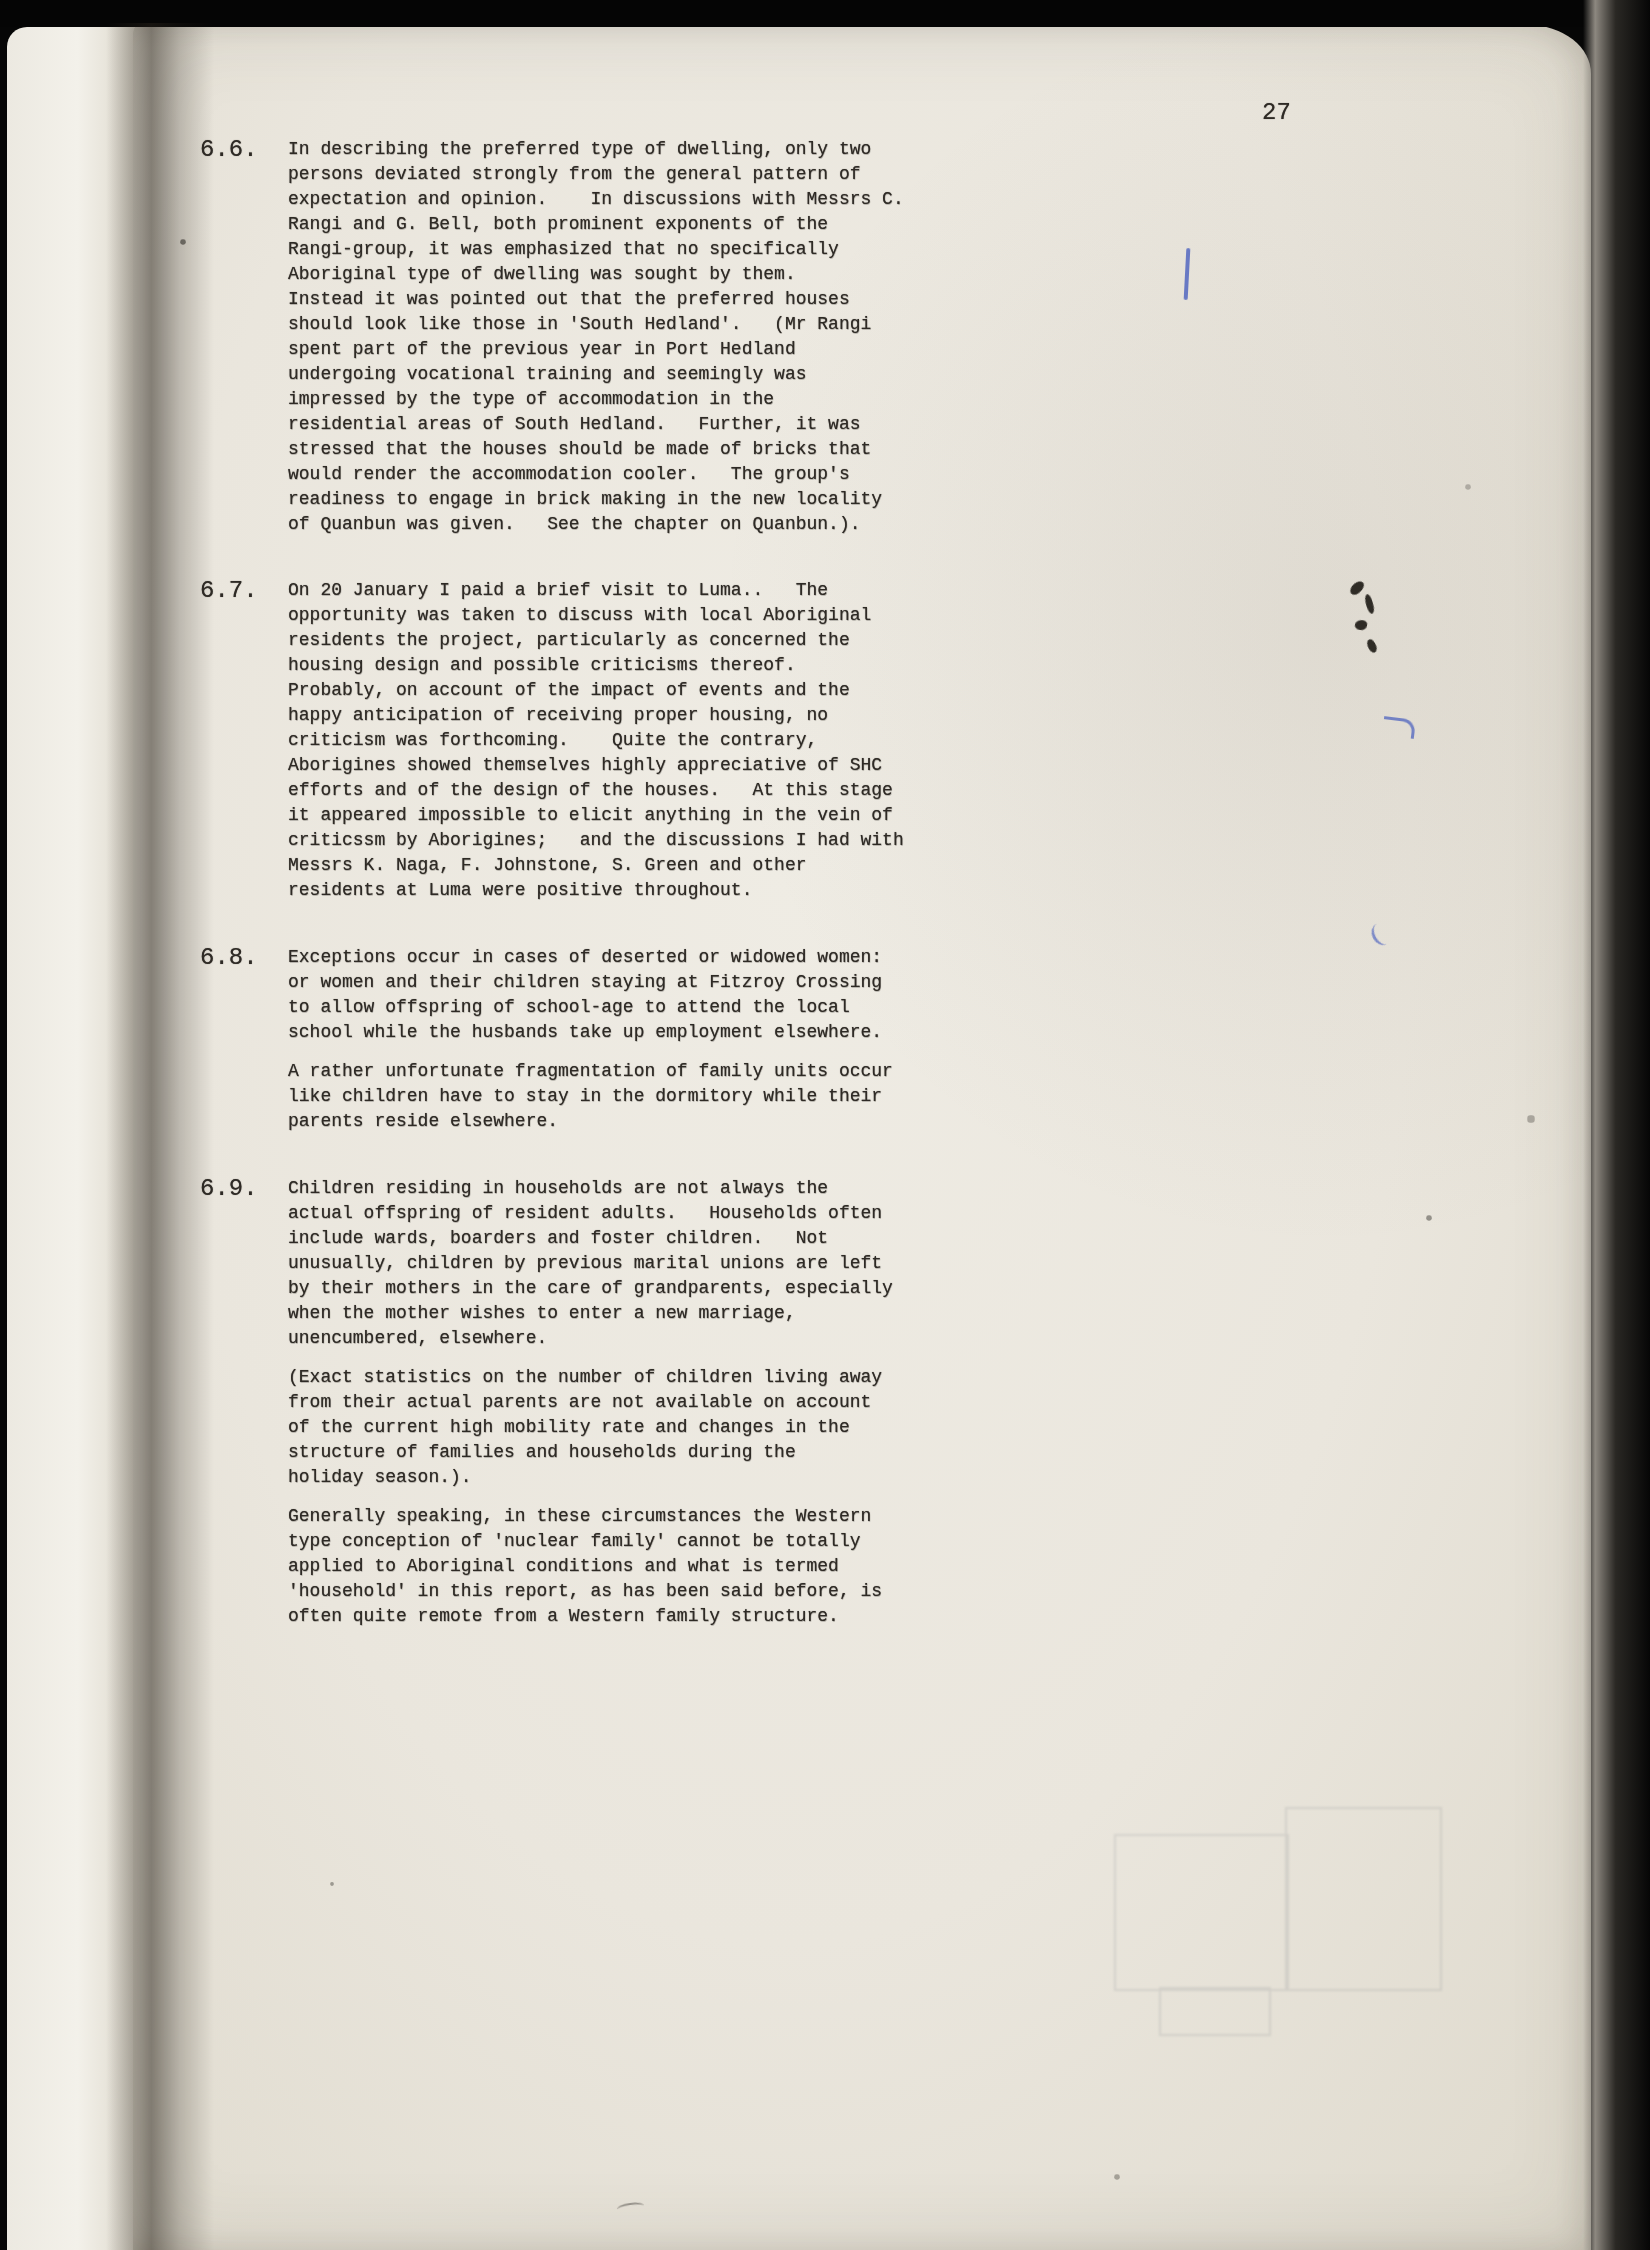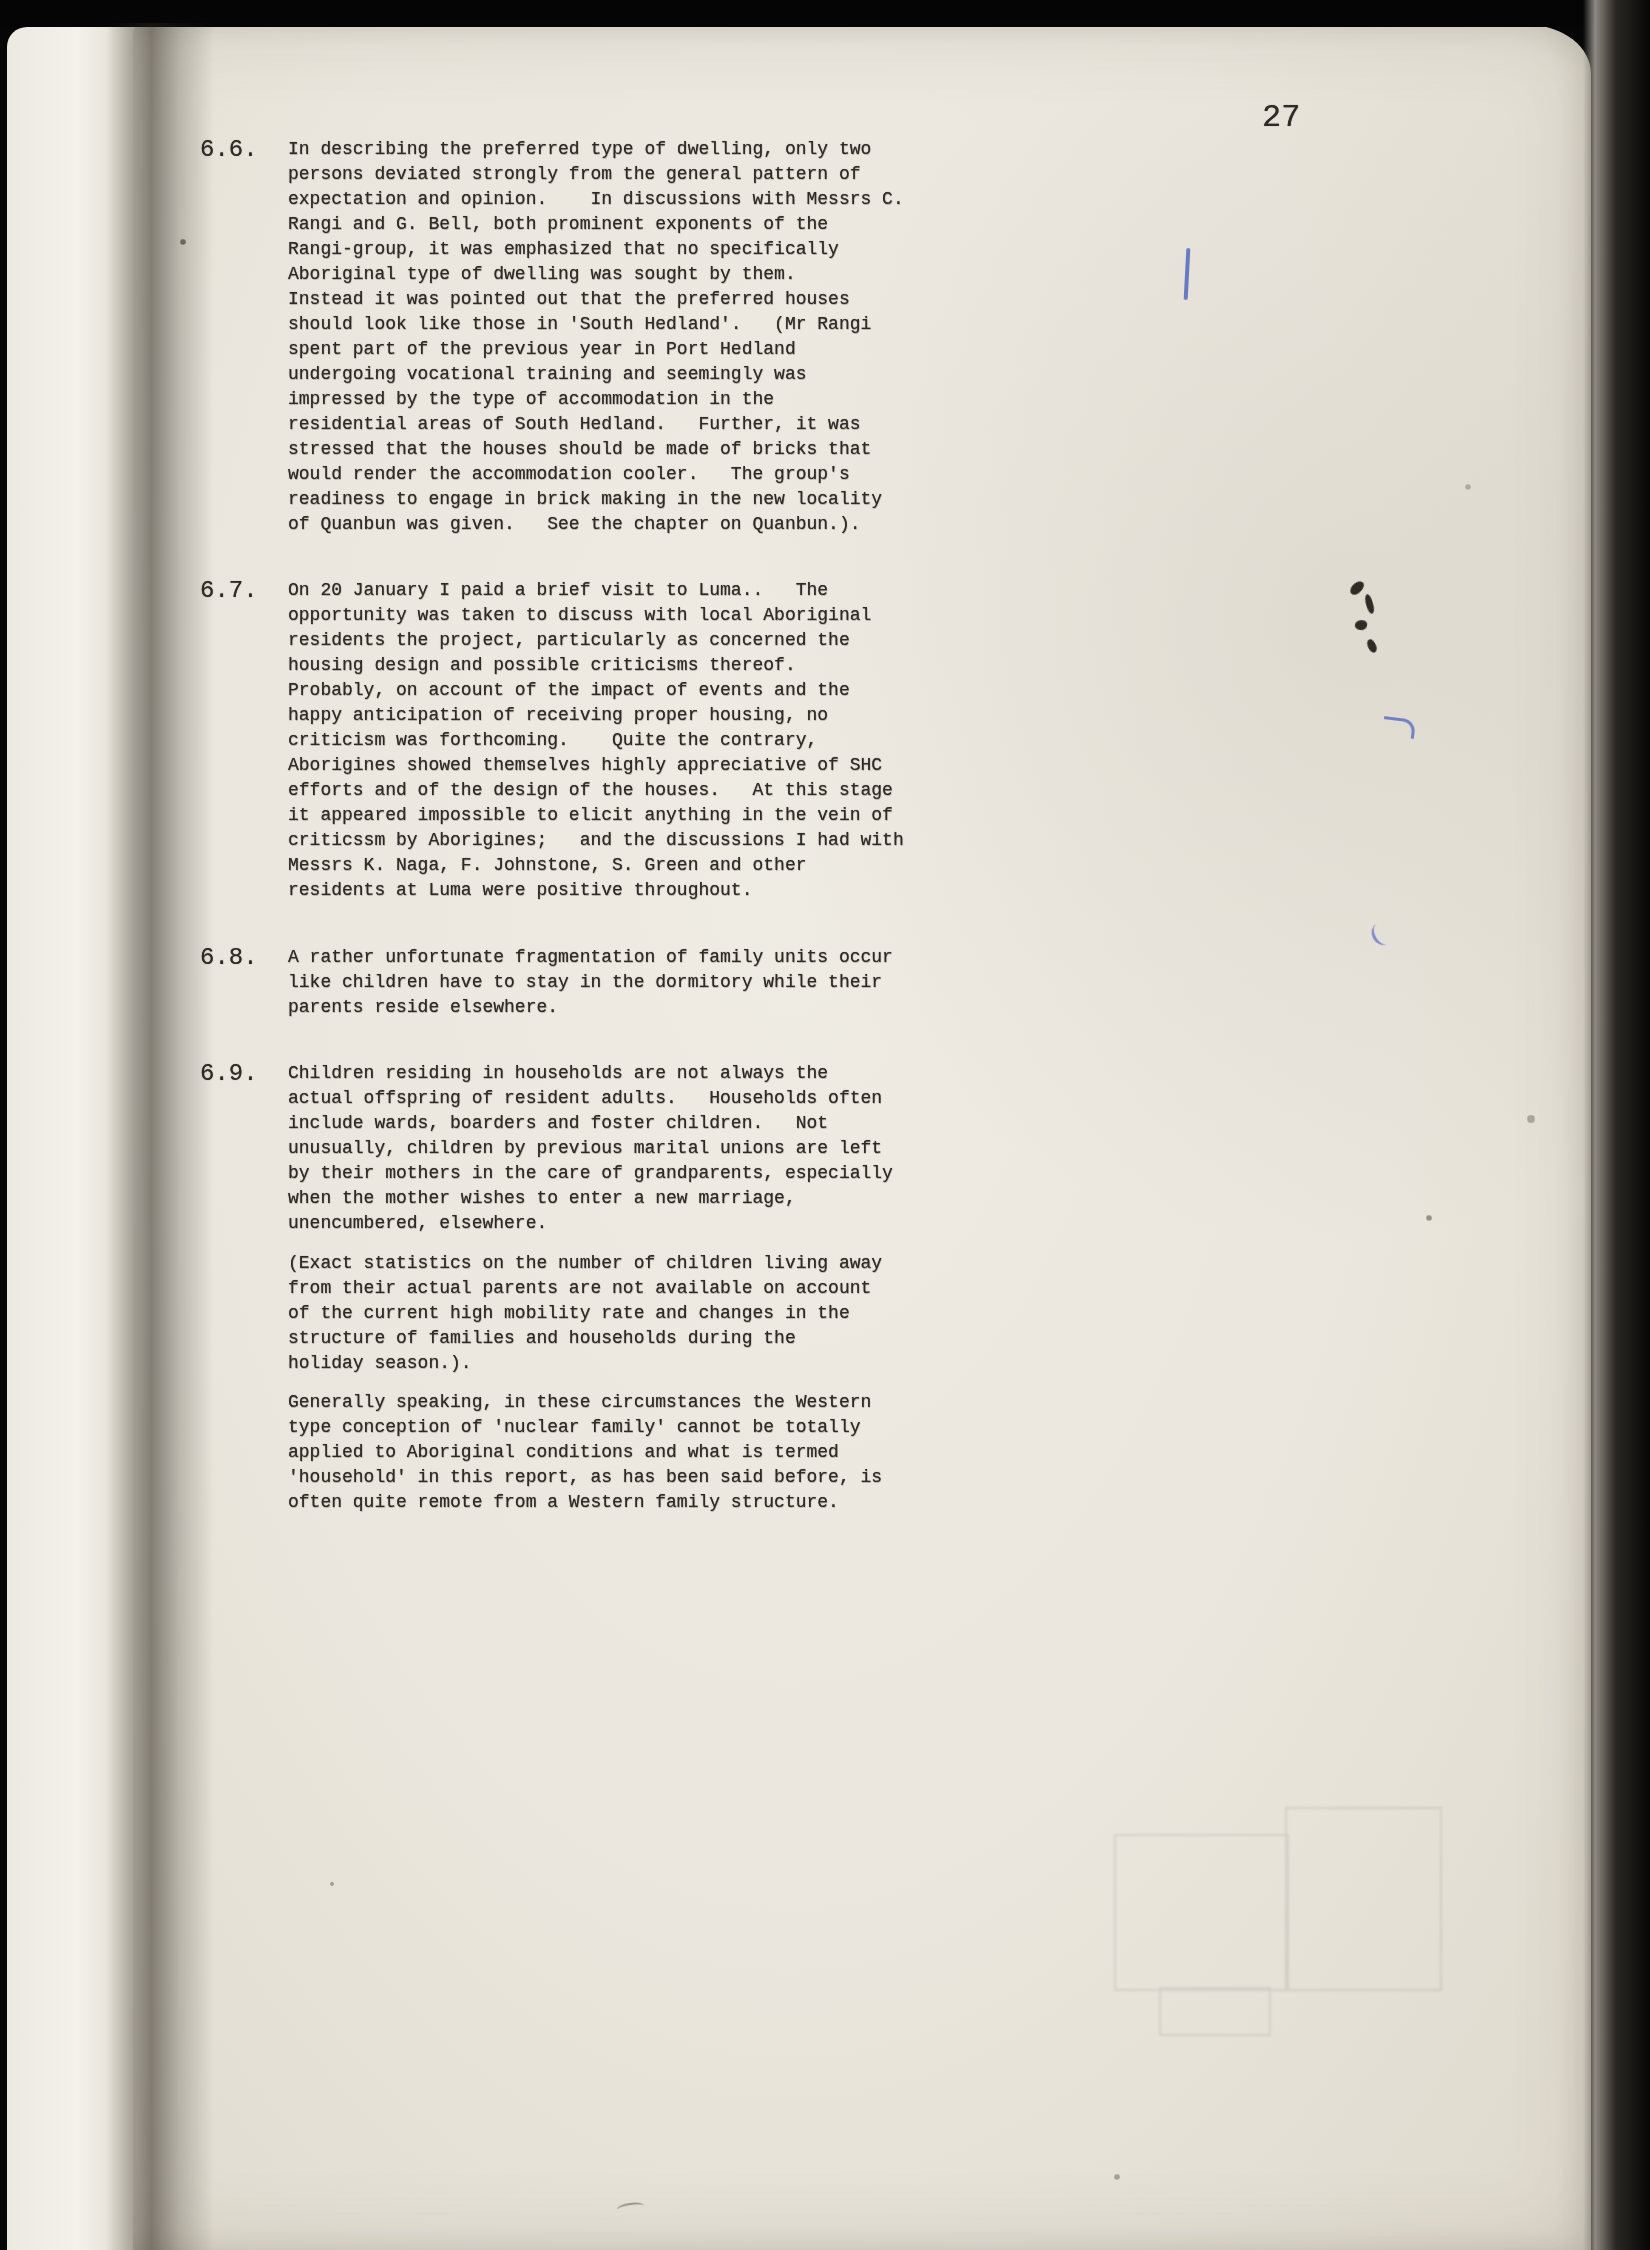--- a/index.html
+++ b/index.html
@@ -42,21 +42,21 @@
     background:linear-gradient(90deg,rgba(0,0,0,0) 0%, #8d8880 18%, #2a2824 48%, #050505 100%);
     z-index:3;
   }
   .top-bar{
     position:absolute;left:0;top:0;width:1651px;height:27px;background:#050505;z-index:3;
   }
 
   
   .pagenum{
     position:absolute;left:1129px;top:74px;
-    font-size:32px;color:#2e2a25;
+    font-size:24px;color:#2e2a25;
     text-shadow:0 0 0.9px rgba(46,42,37,.7);
   }
   .content{position:absolute;left:0;top:112px;width:100%;}
   .sec{display:grid;grid-template-columns:88px auto;margin:0 0 27px 67px;}
   .sec .num{
     font-size:24px;color:#2e2a25;line-height:25px;
     text-shadow:0 0 0.9px rgba(46,42,37,.7);
   }
   .para{
     white-space:pre-wrap;
@@ -178,20 +178,24 @@
 it appeared impossible to elicit anything in the vein of
 criticssm by Aborigines;   and the discussions I had with
 Messrs K. Naga, F. Johnstone, S. Green and other
 residents at Luma were positive throughout.</div>
         </div>
       </div>
 
       <div class="sec">
         <div class="num">6.8.</div>
         <div class="paras">
+          <div class="para">Exceptions occur in cases of deserted or widowed women:
+or women and their children staying at Fitzroy Crossing
+to allow offspring of school-age to attend the local
+school while the husbands take up employment elsewhere.</div>
           <div class="para">A rather unfortunate fragmentation of family units occur
 like children have to stay in the dormitory while their
 parents reside elsewhere.</div>
         </div>
       </div>
 
       <div class="sec">
         <div class="num">6.9.</div>
         <div class="paras">
           <div class="para">Children residing in households are not always the

